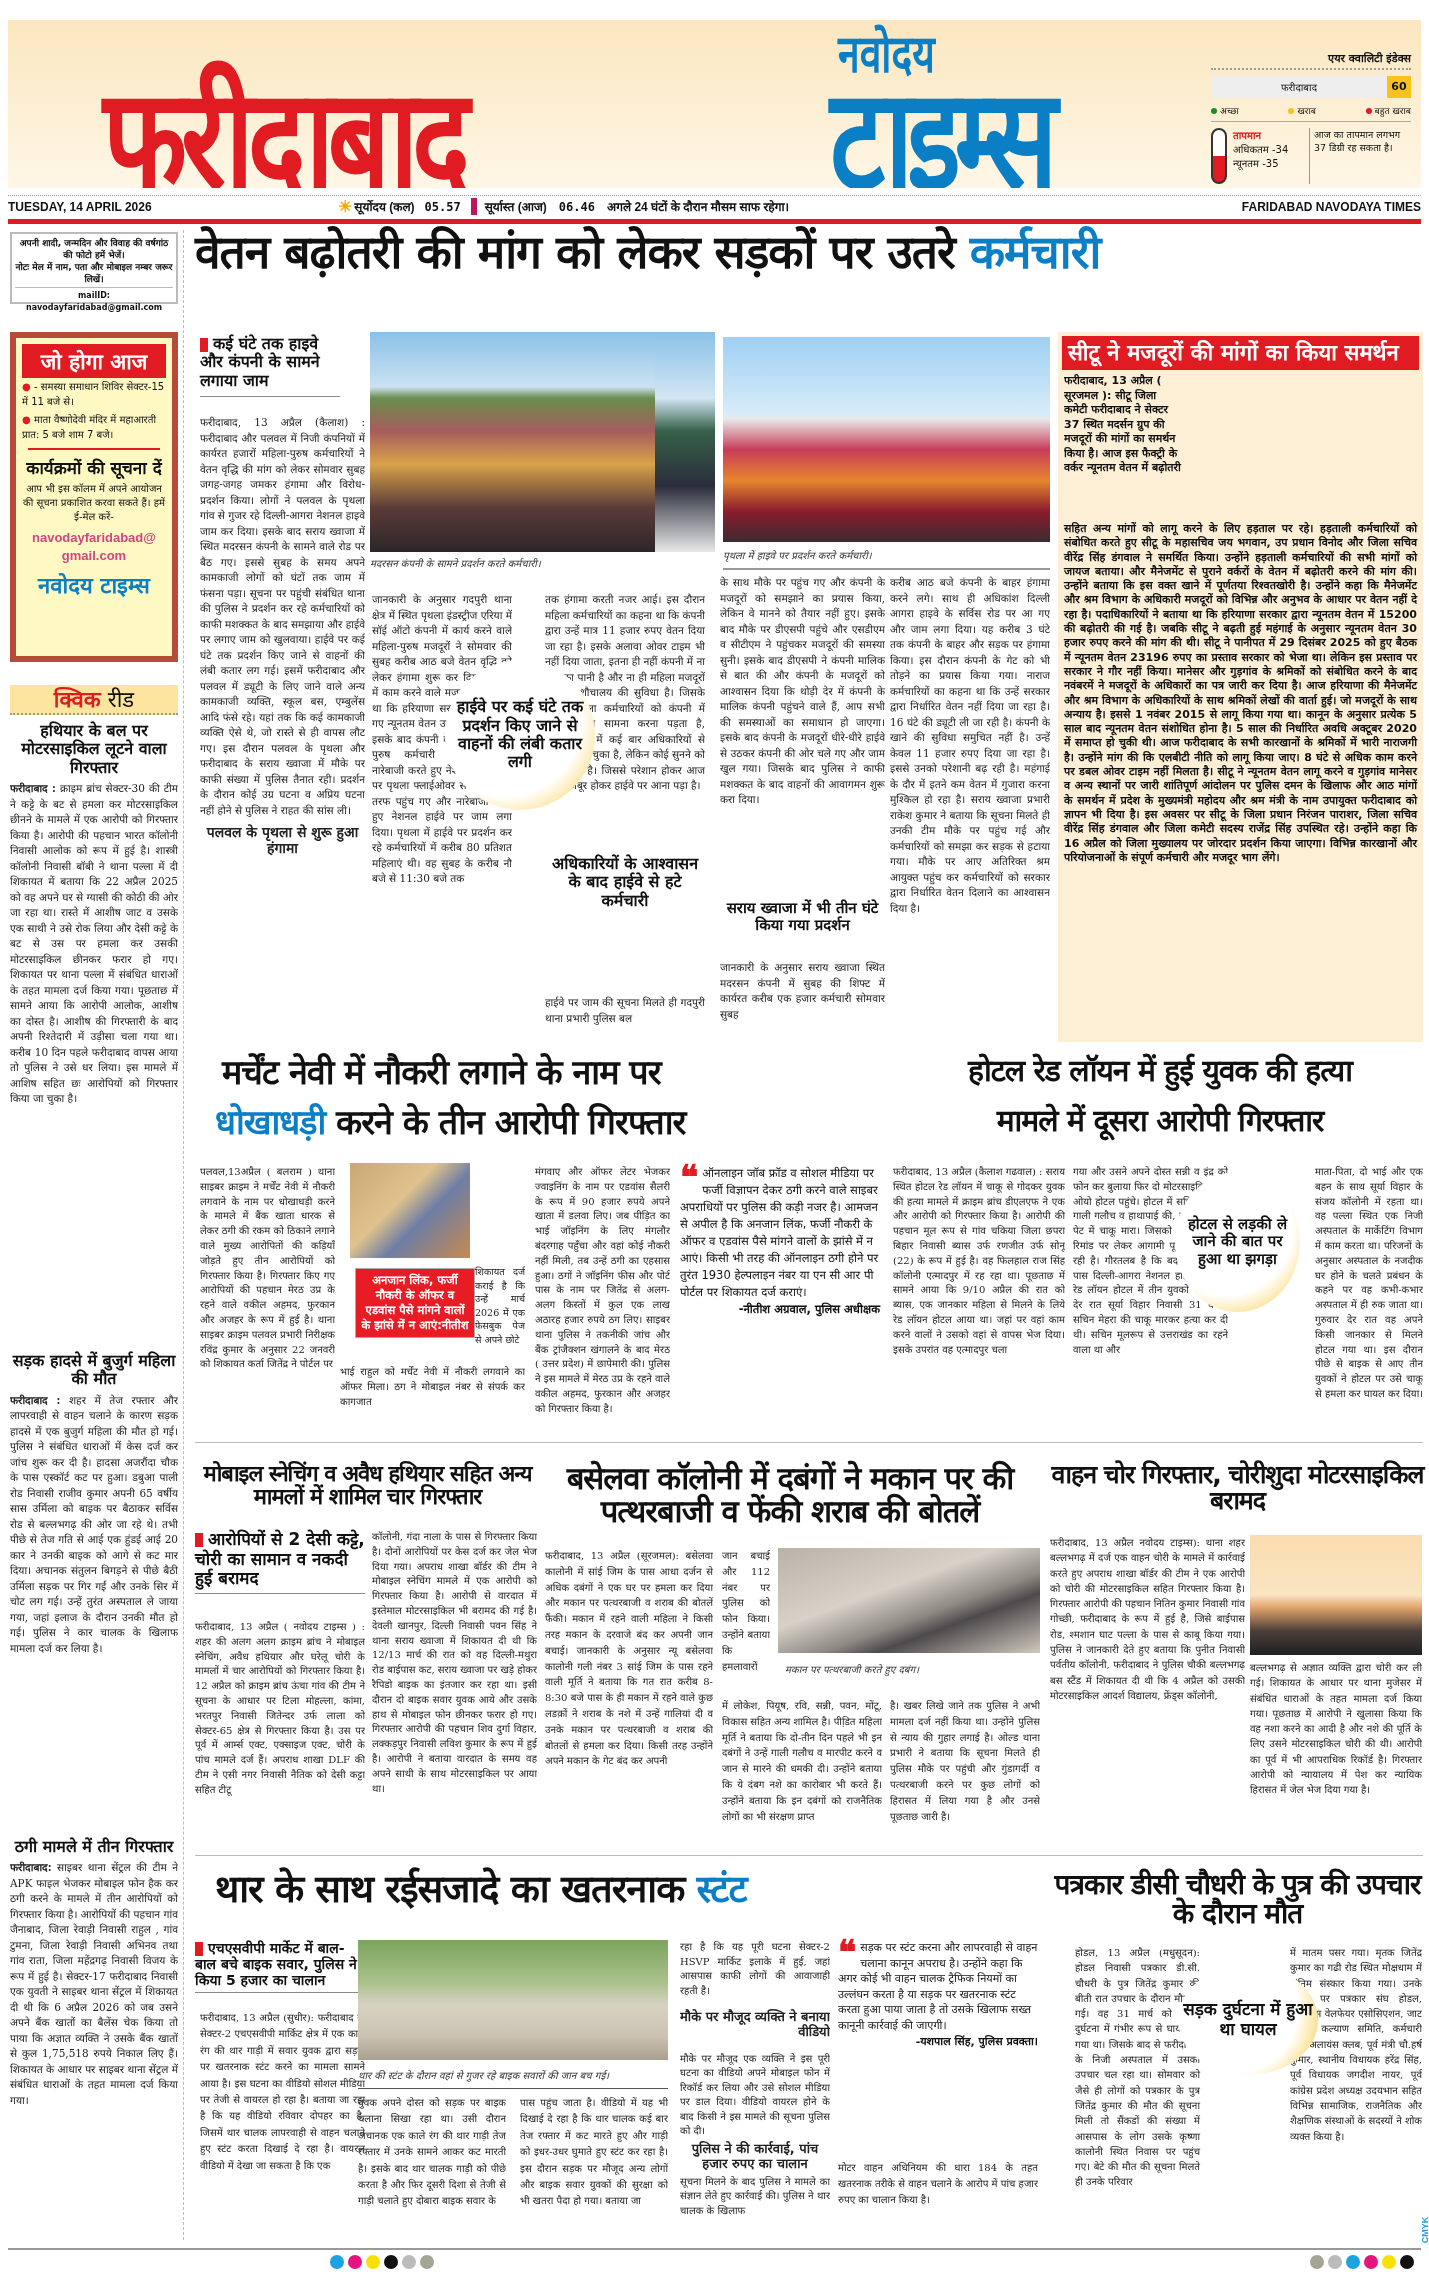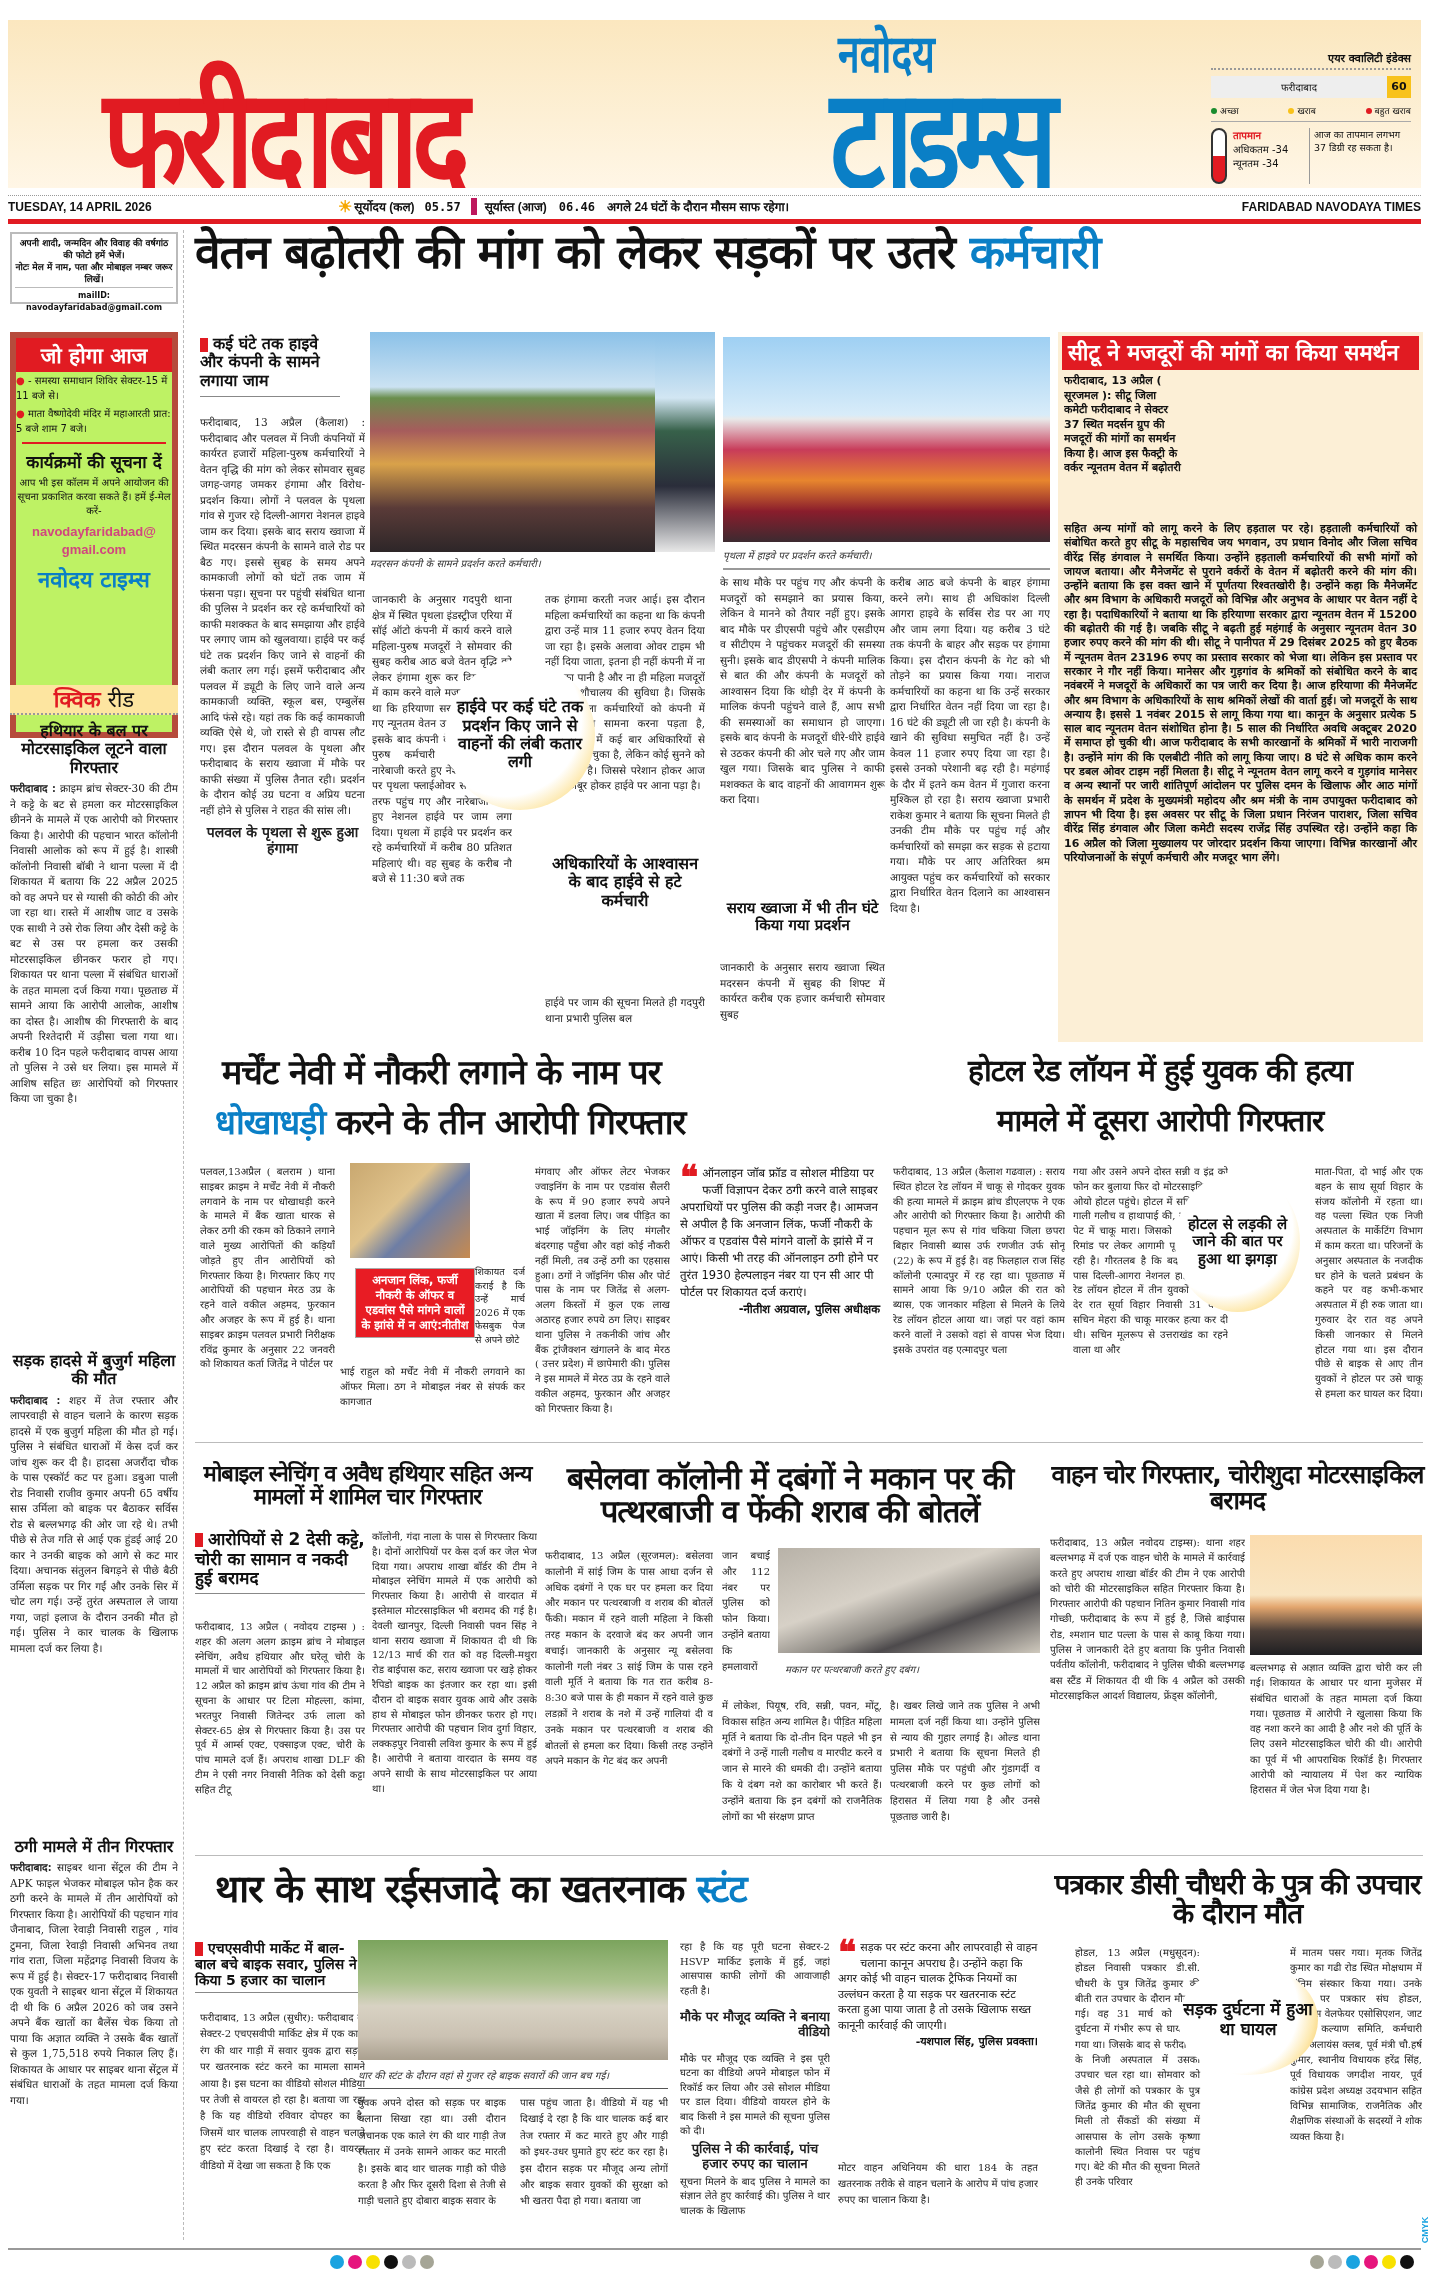--- a/index.html
+++ b/index.html
@@ -52,21 +52,21 @@
     <div class="aqi-legend">
       <span><i class="dot" style="background:#1a8c2e"></i><span>अच्छा</span></span>
       <span><i class="dot" style="background:#f8c21b"></i><span>खराब</span></span>
       <span><i class="dot" style="background:#e11b22"></i><span>बहुत खराब</span></span>
     </div>
     <div class="temp">
       <div class="thermo"></div>
       <div style="width:70px">
         <div class="temp-lbl">तापमान</div>
         <div>अधिकतम -34</div>
-        <div>न्यूनतम -34</div>
+        <div>न्यूनतम -35</div>
       </div>
       <div style="flex:1;border-left:1px solid #999;padding-left:4px;font-size:9.5px">आज का तापमान लगभग 37 डिग्री रह सकता है।</div>
     </div>
   </div>
 </div>
 
 <div class="abs dateline">
   <span style="width:330px">TUESDAY, 14 APRIL 2026</span>
   <span style="color:#f6a700;font-size:16px;margin-right:2px">☀</span>
   <span>सूर्योदय (कल)</span>
@@ -77,21 +77,21 @@
   <span style="margin-left:auto">FARIDABAD NAVODAYA TIMES</span>
 </div>
 <div class="abs redbar"></div>
 
 <div class="abs side" style="top:232px;height:72px;border:2px solid #bbb;padding:3px;text-align:center;font-size:9px;font-weight:bold;line-height:12px">
   <div>अपनी शादी, जन्मदिन और विवाह की वर्षगांठ की फोटो हमें भेजें।</div>
   <div>नोटः मेल में नाम, पता और मोबाइल नम्बर जरूर लिखें।</div>
   <div style="font-size:8px;border-top:1px solid #bbb;margin-top:2px;padding-top:2px">mailID: navodayfaridabad@gmail.com</div>
 </div>
 
-<div class="abs side" style="top:332px;height:406px;background:#bef264;border:6px solid #b64b3c;padding:0">
+<div class="abs side" style="top:332px;height:330px;background:#fef9c3;border:6px solid #b64b3c;padding:6px">
   <div style="background:#e11b22;color:#fff;text-align:center;font:bold 21px 'DejaVu Sans',sans-serif;padding:3px 0">जो होगा आज</div>
   <div style="font-size:10px;line-height:15px;margin-top:1px">
     <div><span style="color:#e11b22">●</span> <span>- समस्या समाधान शिविर सेक्टर-15 में 11 बजे से।</span></div>
     <div style="margin-top:3px"><span style="color:#e11b22">●</span> <span>माता वैष्णोदेवी मंदिर में महाआरती प्रात: 5 बजे शाम 7 बजे।</span></div>
   </div>
   <div style="height:2px;background:#e11b22;margin:6px 6px"></div>
   <div style="text-align:center;font:bold 17px 'DejaVu Sans',sans-serif">कार्यक्रमों की सूचना दें</div>
   <div style="text-align:center;font-size:10px;line-height:14px;margin-top:3px">आप भी इस कॉलम में अपने आयोजन की सूचना प्रकाशित करवा सकते हैं। हमें ई-मेल करें-</div>
   <div style="text-align:center;color:#d2467f;font:bold 13px 'Liberation Sans',sans-serif;margin-top:5px;line-height:18px">navodayfaridabad@ gmail.com</div>
   <div style="text-align:center;color:#0a7fc6;font:900 22px 'DejaVu Sans',sans-serif;margin-top:4px">नवोदय टाइम्स</div>

